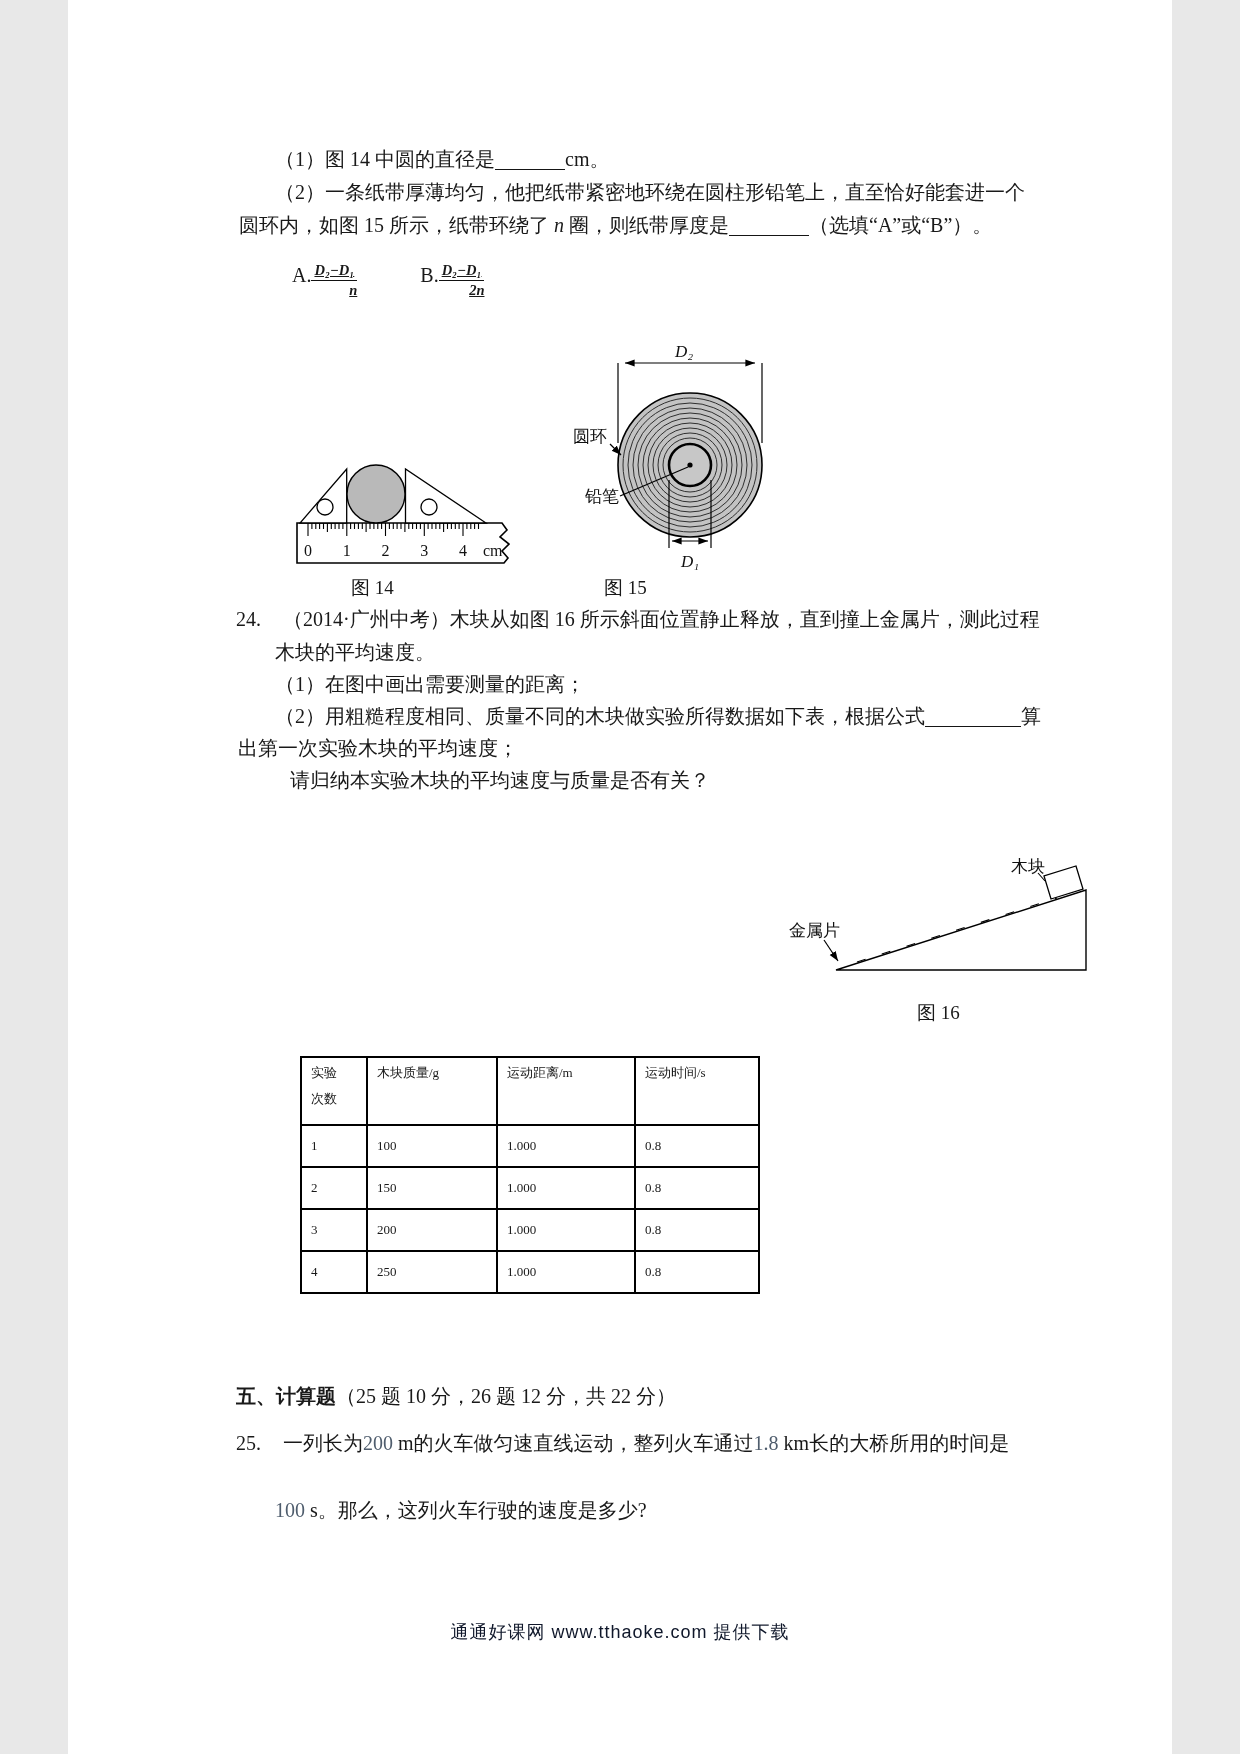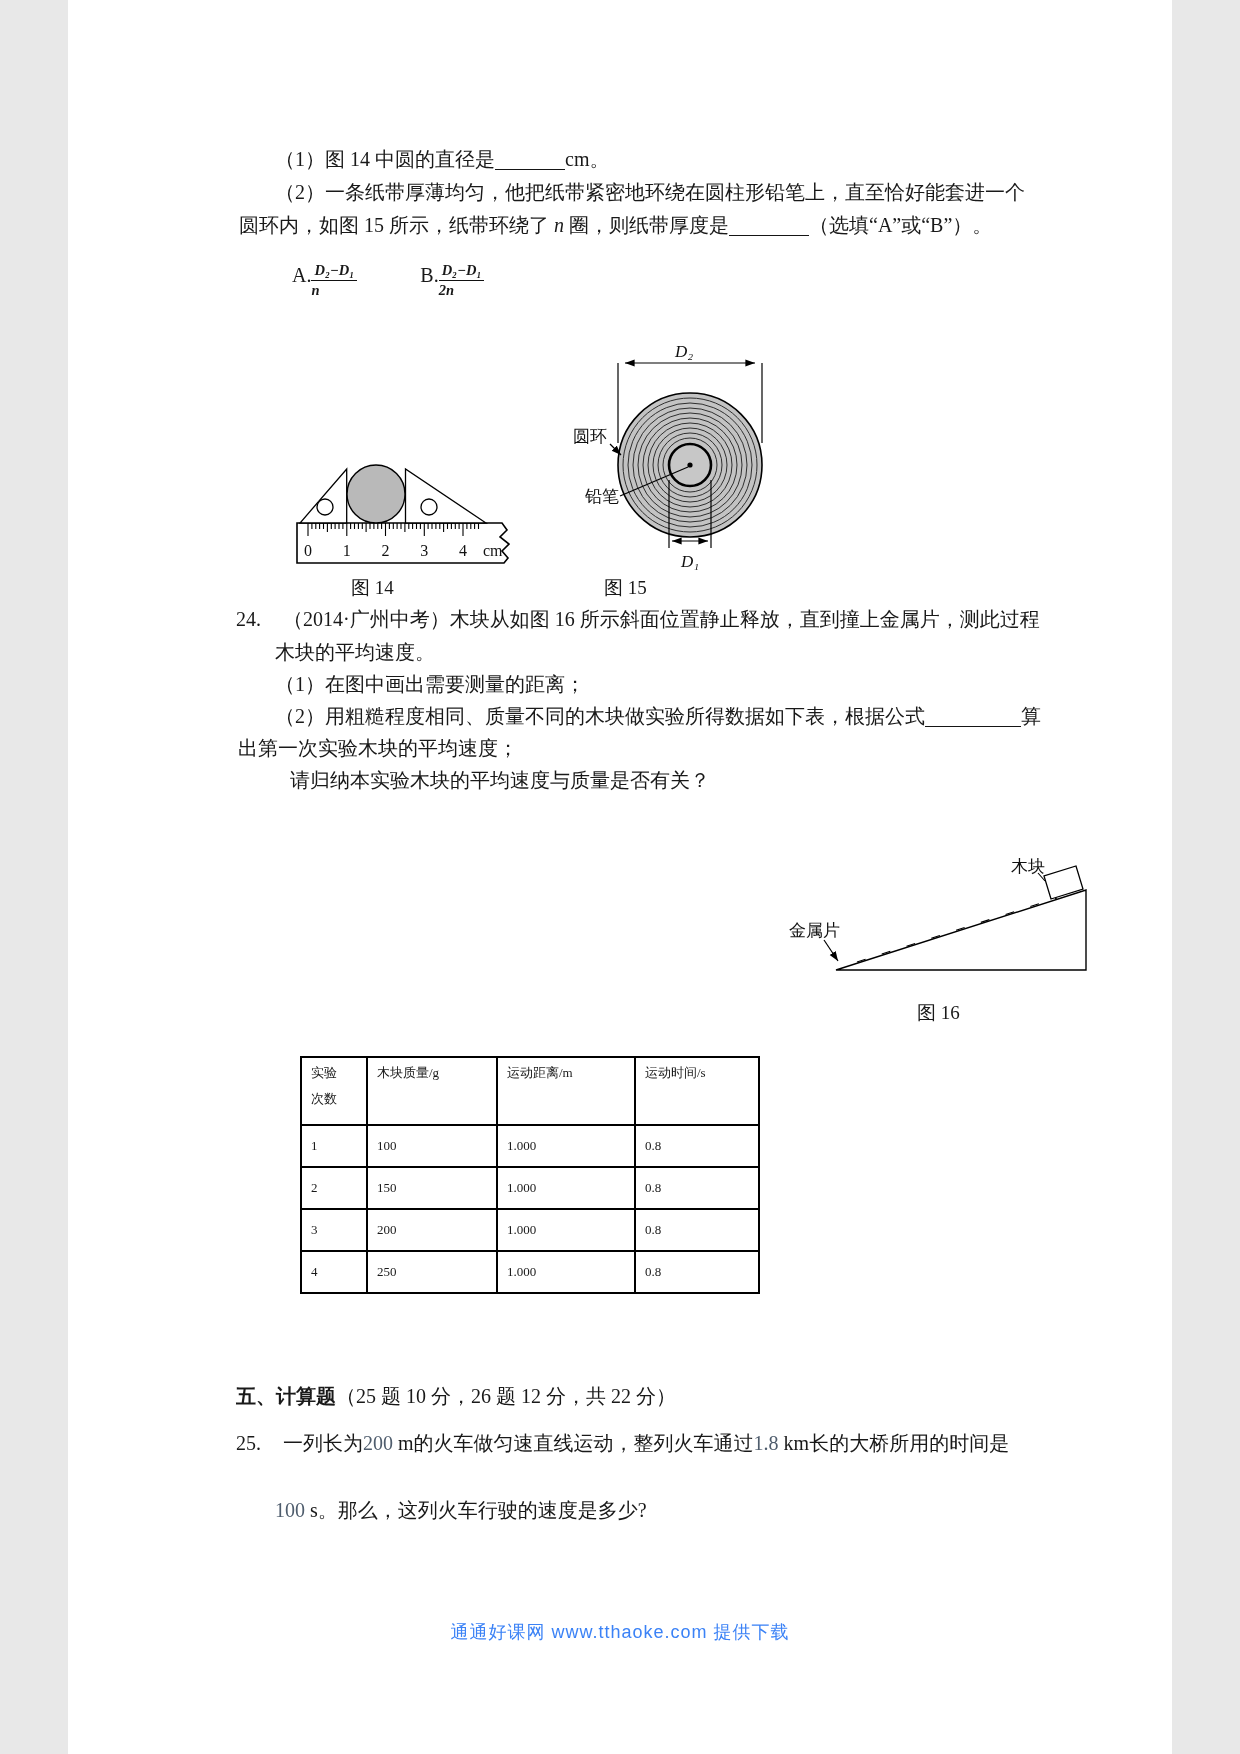--- a/index.html
+++ b/index.html
@@ -6,37 +6,37 @@
   .page {
     position:relative; width:1104px; height:1754px; margin:0 auto;
     background:#ffffff; color:#191919; overflow:hidden;
     font-family:"Liberation Serif","DejaVu Serif",serif;
   }
   .line { position:absolute; white-space:nowrap; font-size:20px; line-height:27px; }
   .num-gap { margin-right:22px; }
   .blank { display:inline-block; border-bottom:1.6px solid #151515; height:18px; vertical-align:-4px; }
   .b70 { width:70px; } .b80 { width:80px; } .b95 { width:96px; }
   .frac {
-    display:inline-block; vertical-align:-13px; text-align:left;
-    font-style:italic; font-weight:700; font-size:14.5px; line-height:1.15;
+    display:inline-block; vertical-align:-13px; text-align:right;
+    font-style:italic; font-weight:700; font-size:14.5px; line-height:1.15;text-decoration:underline;
   }
   .frac .num { display:block; border-bottom:1.4px solid #111; padding:0 3px 1px; }
   .frac .den { display:block; padding-top:1px; }
   .opt-label { font-size:20px; }
   .opt-b { margin-left:58px; }
   .caption { position:absolute; font-size:19px; white-space:nowrap; }
   .hl { color:#4f5d6d; }
   .bold { font-weight:700; }
   table.exp { position:absolute; left:232px; top:1056px; border-collapse:collapse; font-size:13px; table-layout:fixed; }
   .exp th, .exp td { border:2px solid #000; font-weight:normal; text-align:left; padding:2px 6px 2px 9px; }
   .exp th { white-space:pre-line; vertical-align:top; height:62px; line-height:26px; }
   .exp td { height:36px; vertical-align:middle; }
   .footer {
     position:absolute; left:0; right:0; top:1620px; text-align:center;
-    font-size:18px; color:#3b82f6; letter-spacing:1px;
+    font-size:18px; color:#0f172a; letter-spacing:1px;
     font-family:"Liberation Sans","DejaVu Sans",sans-serif;
   }
   svg { position:absolute; overflow:visible; }
   svg text { font-family:"Liberation Serif","DejaVu Serif",serif; fill:#111; }
   .svg-label { font-size:17px; }
   .svg-dim { font-size:17px; font-style:italic; }
   .ruler-num { font-size:16px; }
 </style>
 </head>
 <body>

